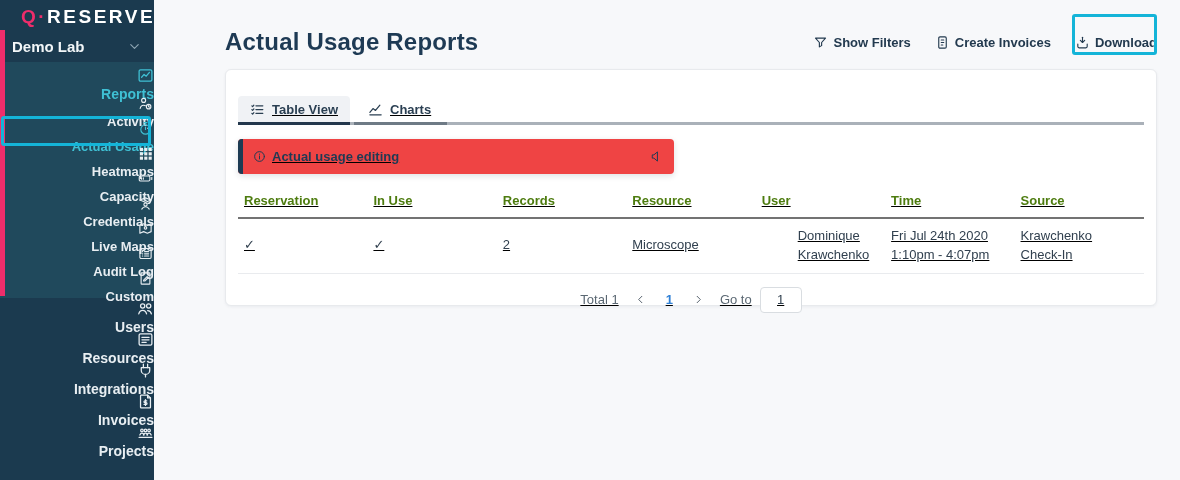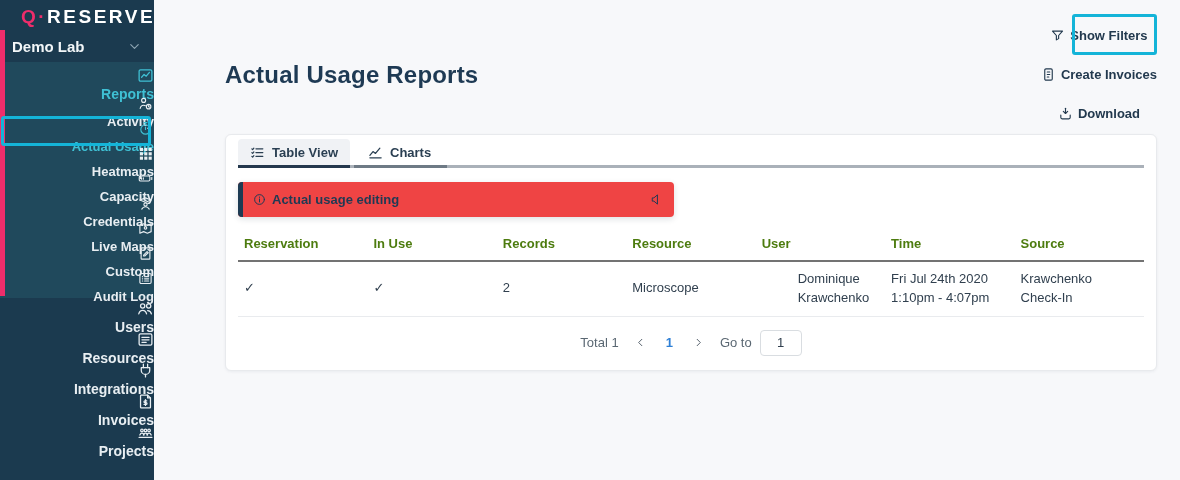--- a/index.html
+++ b/index.html
@@ -24,25 +24,25 @@
   .nav-item.accent { color:#3fc0d4; }
   .nav-below { padding-top:1px; }
   svg.icon { width:17px; height:17px; fill:none; stroke:currentColor; stroke-width:1.8; stroke-linecap:round; stroke-linejoin:round; }
   svg.icon.sm { width:15px; height:15px; }
 
   
   .main { position:absolute; left:154px; top:0; width:1026px; height:480px; }
   .content { margin:0 23px 0 71px; }
   .page-head { display:flex; align-items:center; justify-content:space-between; padding-top:28px; }
   .page-title { font-size:24px; font-weight:700; color:#1e3a54; letter-spacing:.2px; }
-  .actions { display:flex; align-items:center; gap:24px;flex-direction:column; }
+  .actions { display:flex; align-items:center; gap:24px; }
   .act-btn { display:flex; align-items:center; gap:5px; font-size:13px; font-weight:700; color:#22394e; cursor:pointer; white-space:nowrap; }
   .act-btn svg.icon { width:15px; height:15px; }
 
-  .card { margin-top:13px; background:#ffffff; border:1px solid #e8eaed; border-radius:6px; box-shadow:0 1px 3px rgba(25,40,60,.06); padding:4px 12px 0 12px; height:237px; }
+  .card { margin-top:13px; background:#ffffff; border:1px solid #e8eaed; border-radius:6px; box-shadow:0 1px 3px rgba(25,40,60,.06); padding:26px 12px 0 12px; height:237px;text-decoration:underline; }
 
   .tabbar { display:flex; border-bottom:3px solid #aab1b9; }
   .tab { display:flex; align-items:center; gap:7px; font-size:13px; font-weight:700; color:#2a3f52; padding:6px 12px 5px 12px; margin-bottom:-3px; border-bottom:3px solid transparent; cursor:pointer; }
   .tab.active { background:#f0f2f5; border-radius:4px 4px 0 0; border-bottom-color:#24384d; }
   .tab.charts { margin-left:4px; border-bottom-color:#6e7a85; padding:6px 16px 5px 14px; }
   .tab svg.icon { width:15px; height:15px; stroke-width:2; }
 
   .notice { margin-top:14px; width:436px; height:35px; background:#ef4444; border-radius:4px; box-shadow:0 2px 6px rgba(20,40,60,.14); display:flex; align-items:center; overflow:hidden; }
   .notice .bar { width:5px; align-self:stretch; background:#1d3b53; flex:0 0 5px; }
   .notice .txt { display:flex; align-items:center; gap:6px; padding-left:10px; font-size:13px; font-weight:700; color:#1e3a54; }
@@ -157,34 +157,34 @@
         <svg class="icon sm" viewBox="0 0 24 24">
             <path d="M3 7l6-2.5 6 2.5 6-2.5V17l-6 2.5L9 17l-6 2.5z"></path>
             <circle cx="12" cy="11" r="2"></circle>
           </svg>
       </span>
       <span>Live Maps</span>
     </div>
     <div class="nav-item sub">
       <span class="ic">
         <svg class="icon sm" viewBox="0 0 24 24">
+            <rect x="3" y="4" width="18" height="16" rx="2"></rect>
+            <path d="M7 9h.5M10.5 9h6.5M7 12.5h.5M10.5 12.5h6.5M7 16h.5M10.5 16h6.5"></path>
+          </svg>
+      </span>
+      <span>Audit Log</span>
+    </div>
+    <div class="nav-item sub">
+      <span class="ic">
+        <svg class="icon sm" viewBox="0 0 24 24">
             <path d="M18 3H6a1 1 0 0 0-1 1v16a1 1 0 0 0 1 1h12a1 1 0 0 0 1-1V4a1 1 0 0 0-1-1z"></path>
             <path d="M9 14.5l5.5-5.5 1.8 1.8L10.8 16H9z"></path>
           </svg>
       </span>
       <span>Custom</span>
-    </div>
-    <div class="nav-item sub">
-      <span class="ic">
-        <svg class="icon sm" viewBox="0 0 24 24">
-            <rect x="3" y="4" width="18" height="16" rx="2"></rect>
-            <path d="M7 9h.5M10.5 9h6.5M7 12.5h.5M10.5 12.5h6.5M7 16h.5M10.5 16h6.5"></path>
-          </svg>
-      </span>
-      <span>Audit Log</span>
     </div>
   </nav>
 
   <nav class="nav-below">
     <div class="nav-item top">
       <span class="ic">
         <svg class="icon" viewBox="0 0 24 24">
             <circle cx="8" cy="8.5" r="3"></circle>
             <circle cx="16.5" cy="8.5" r="3"></circle>
             <path d="M2.5 19.5c.8-3.2 3-4.8 5.5-4.8s4.7 1.6 5.5 4.8"></path>

